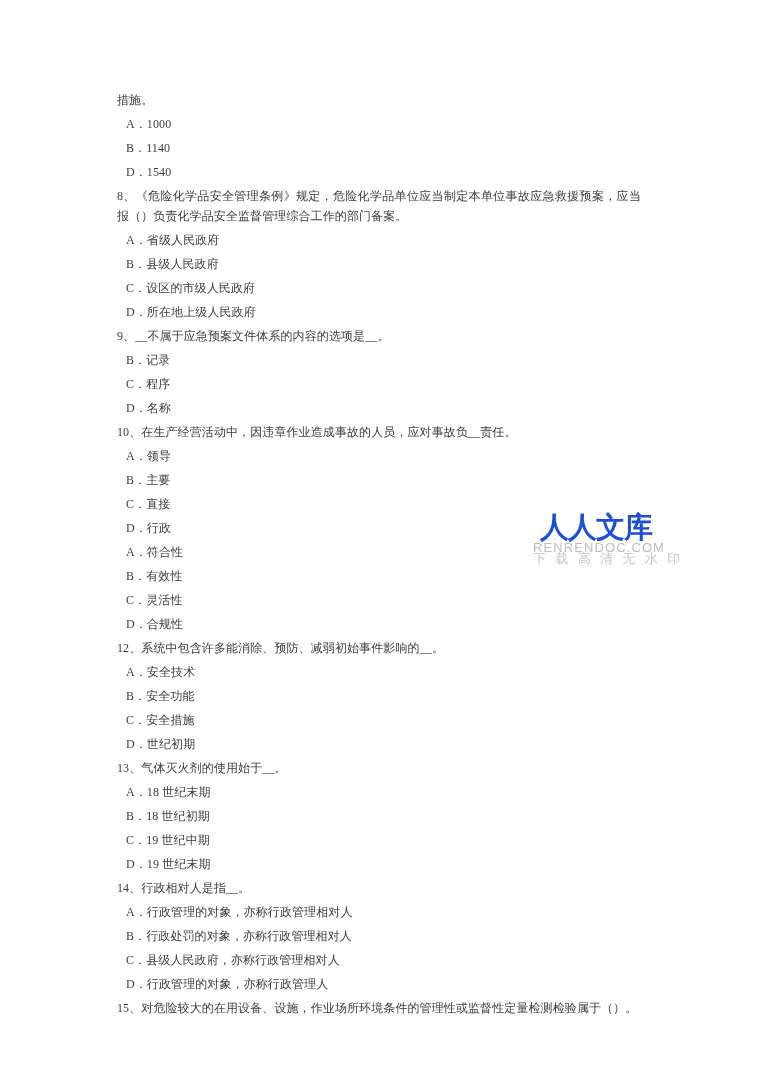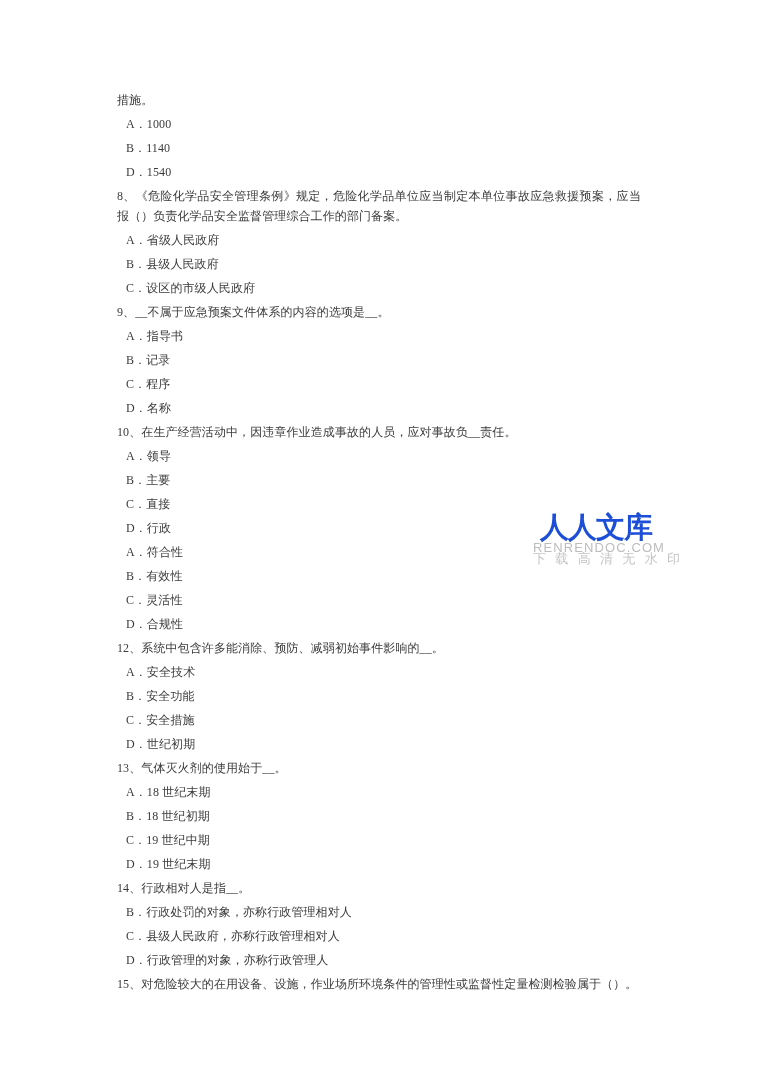--- a/index.html
+++ b/index.html
@@ -97,23 +97,23 @@
     <p class="para q-line">措施。</p>
 
     <p class="para opt-line">A．1000</p>
     <p class="para opt-line">B．1140</p>
     <p class="para opt-line">D．1540</p>
 
     <p class="para q-line">8、《危险化学品安全管理条例》规定，危险化学品单位应当制定本单位事故应急救援预案，应当报（）负责化学品安全监督管理综合工作的部门备案。</p>
     <p class="para opt-line">A．省级人民政府</p>
     <p class="para opt-line">B．县级人民政府</p>
     <p class="para opt-line">C．设区的市级人民政府</p>
+    <p class="para opt-line">D．所在地上级人民政府</p>
 
     <p class="para q-line">9、__不属于应急预案文件体系的内容的选项是__。</p>
-    <p class="para opt-line">A．指导书</p>
     <p class="para opt-line">B．记录</p>
     <p class="para opt-line">C．程序</p>
     <p class="para opt-line">D．名称</p>
 
     <p class="para q-line">10、在生产经营活动中，因违章作业造成事故的人员，应对事故负__责任。</p>
     <p class="para opt-line">A．领导</p>
     <p class="para opt-line">B．主要</p>
     <p class="para opt-line">C．直接</p>
     <p class="para opt-line">D．行政</p>
 
@@ -128,20 +128,21 @@
     <p class="para opt-line">C．安全措施</p>
     <p class="para opt-line">D．世纪初期</p>
 
     <p class="para q-line">13、气体灭火剂的使用始于__。</p>
     <p class="para opt-line">A．18 世纪末期</p>
     <p class="para opt-line">B．18 世纪初期</p>
     <p class="para opt-line">C．19 世纪中期</p>
     <p class="para opt-line">D．19 世纪末期</p>
 
     <p class="para q-line">14、行政相对人是指__。</p>
+    <p class="para opt-line">A．行政管理的对象，亦称行政管理相对人</p>
     <p class="para opt-line">B．行政处罚的对象，亦称行政管理相对人</p>
     <p class="para opt-line">C．县级人民政府，亦称行政管理相对人</p>
     <p class="para opt-line">D．行政管理的对象，亦称行政管理人</p>
 
     <p class="para q-line">15、对危险较大的在用设备、设施，作业场所环境条件的管理性或监督性定量检测检验属于（）。</p>
 
   </div>
 
   <div id="watermark">
     <div class="wm-main">人人文库</div>

